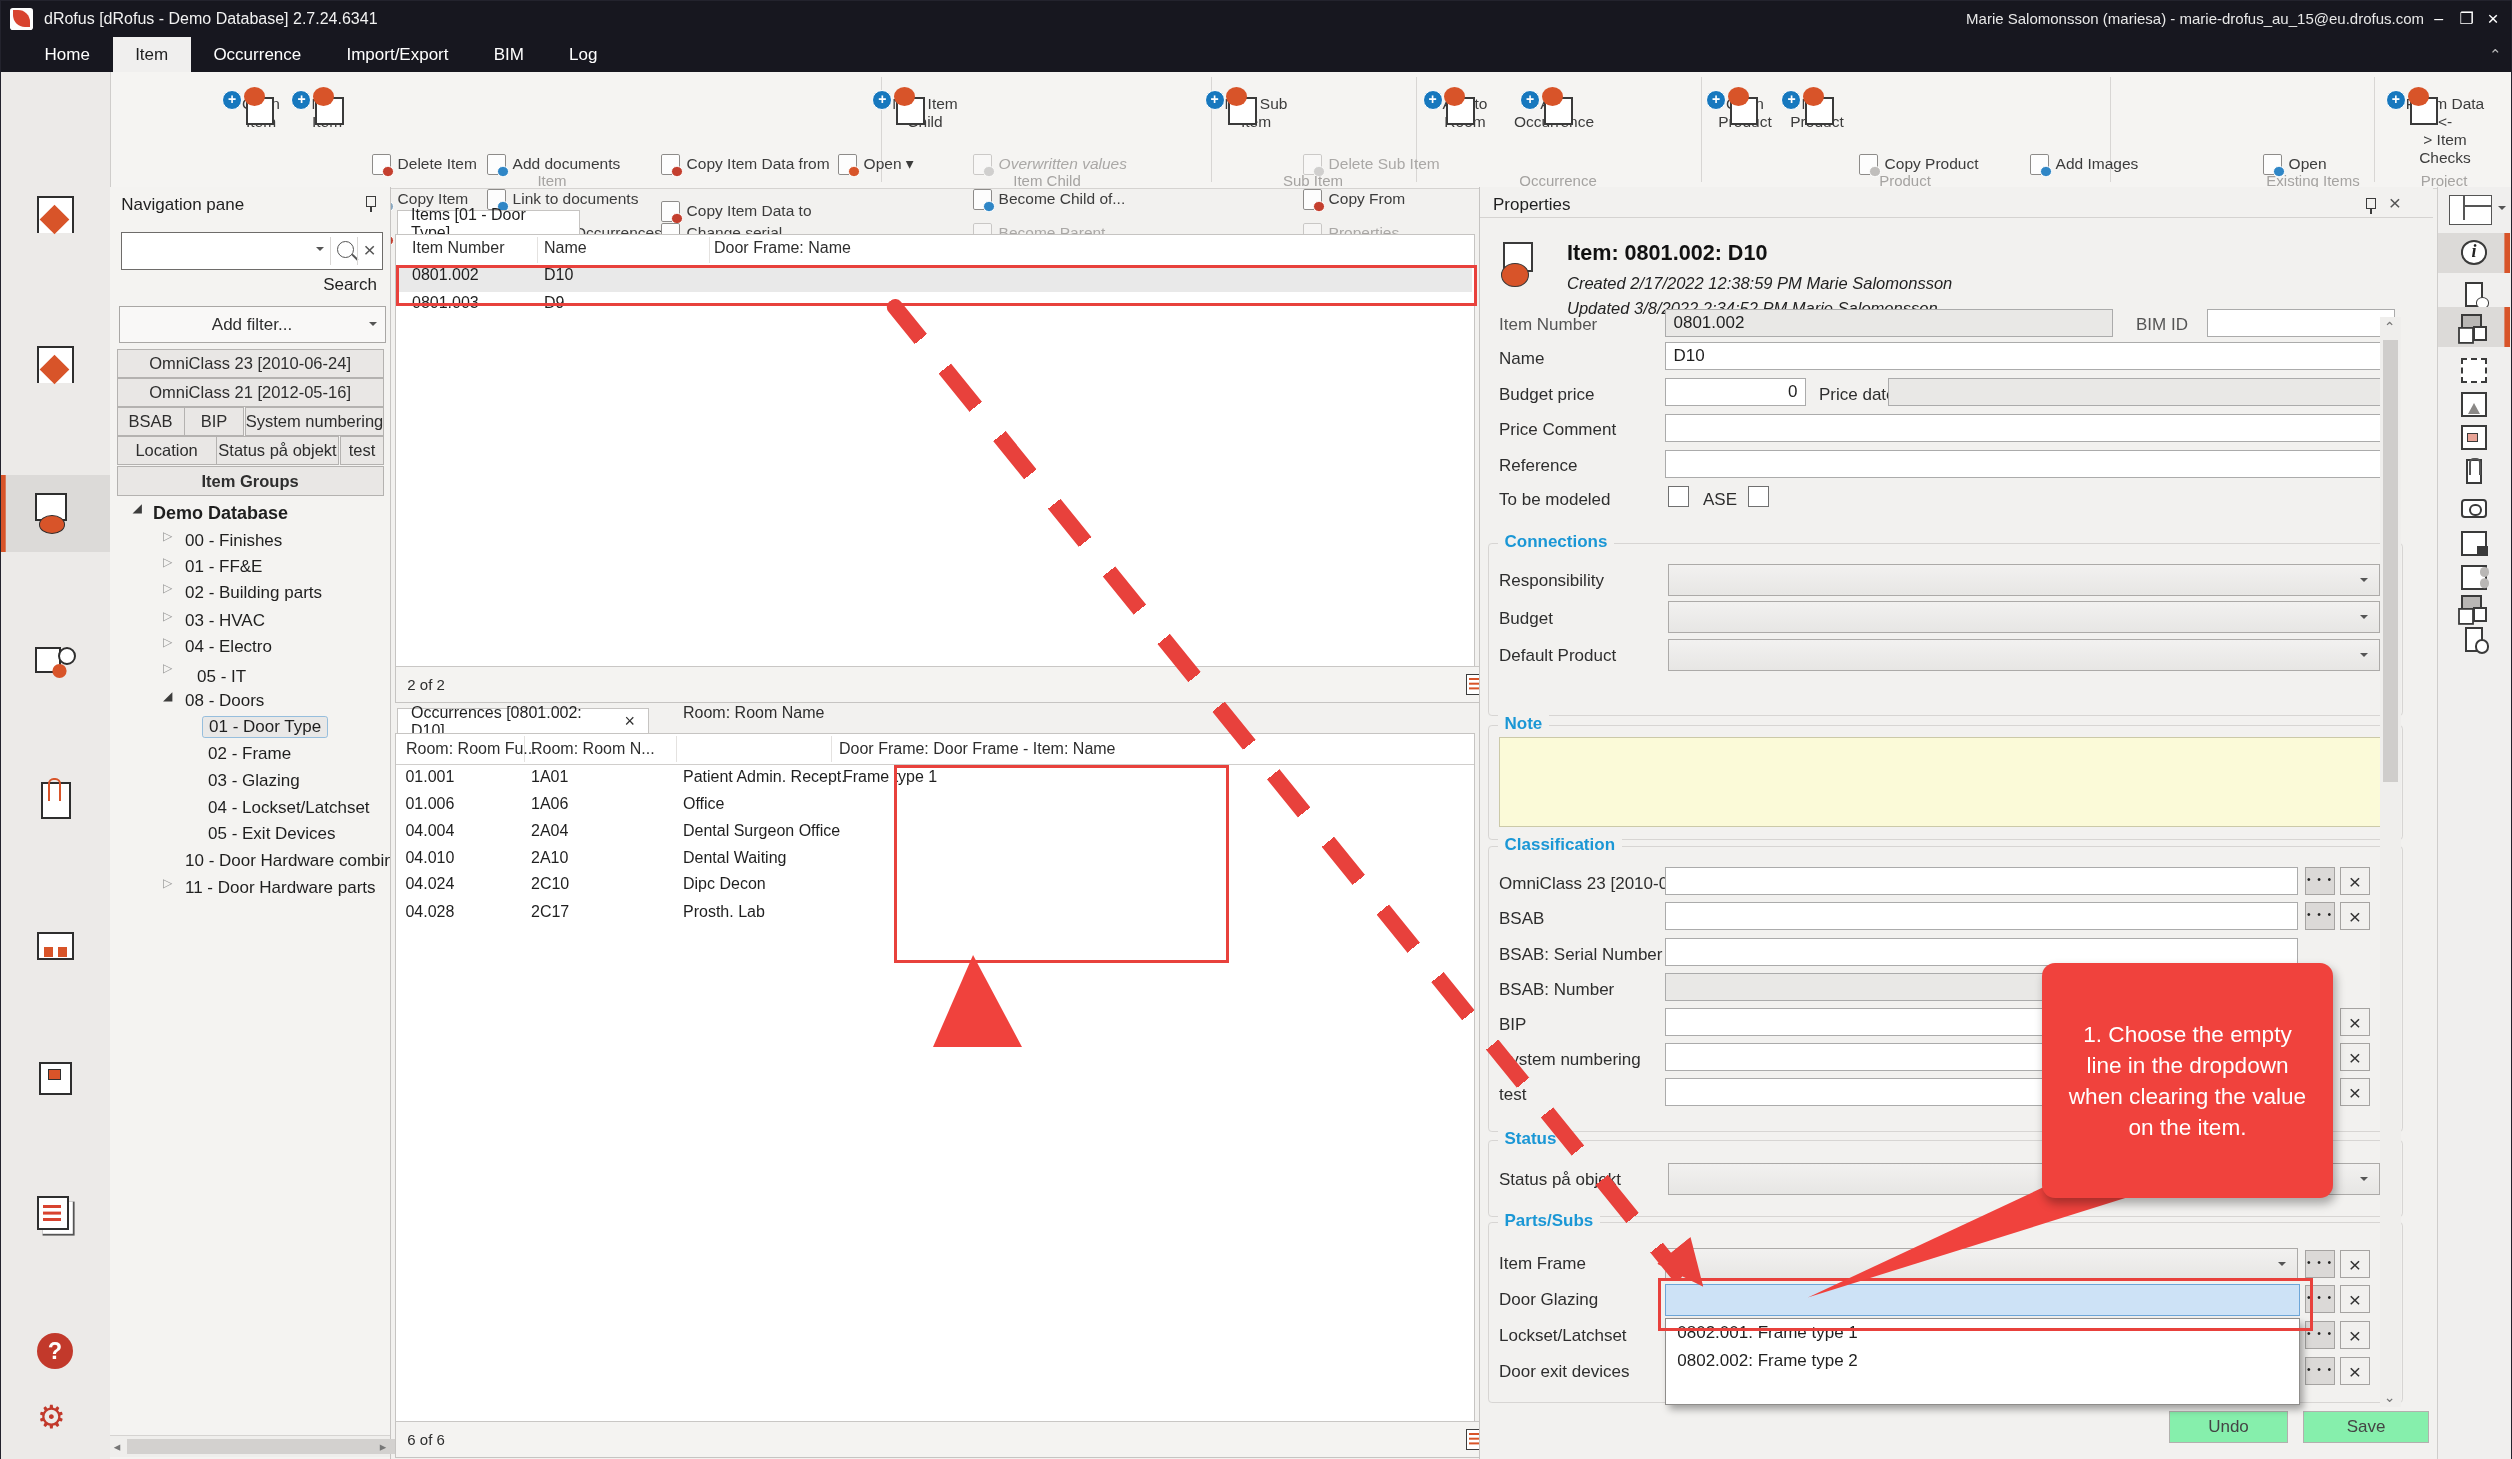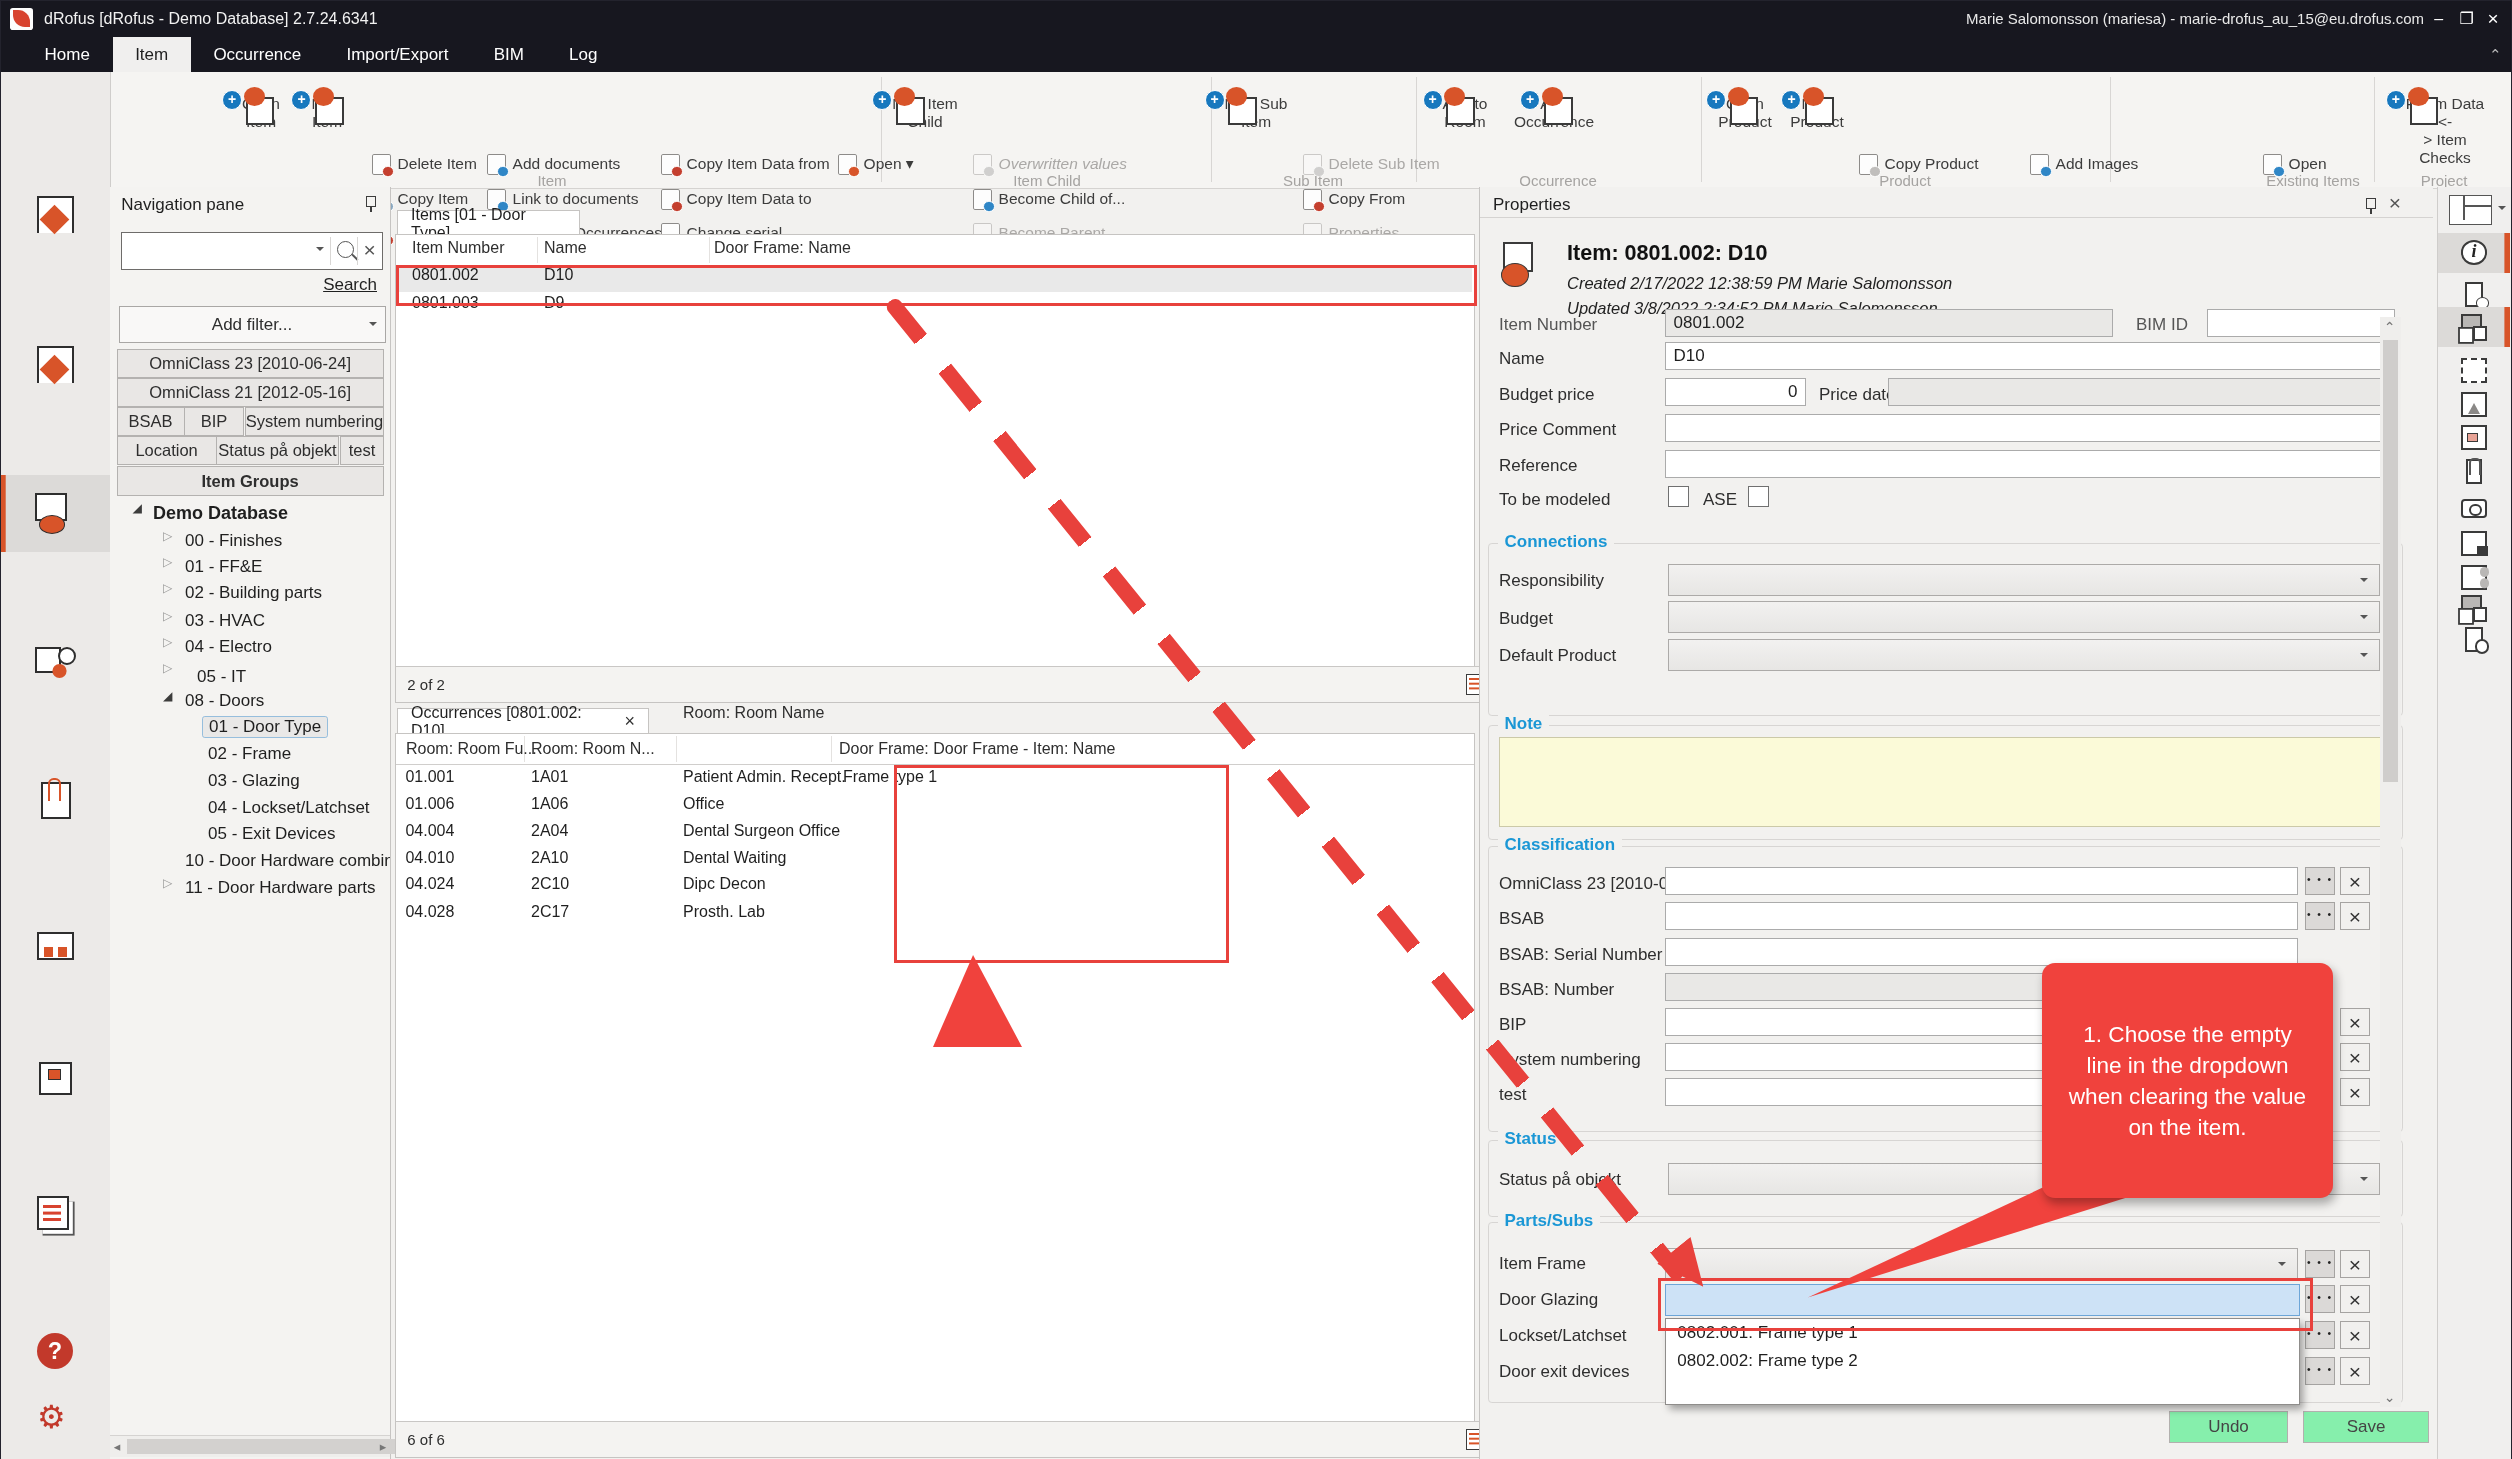--- a/index.html
+++ b/index.html
@@ -58,21 +58,21 @@
   .nav-title{left:11.3px;top:7.5px;font-size:17px;color:#1f1f1f}
   .pin{width:9.4px;height:13px}
   .pin::before{content:"";position:absolute;left:0;top:0;width:8.5px;height:8.5px;border:1.9px solid #3c3c3c}
   .pin::after{content:"";position:absolute;left:4.7px;top:10.4px;width:1.9px;height:5.6px;background:#3c3c3c}
   .searchbox{left:11.3px;top:45px;width:260px;height:36px;background:#fff;border:0.9px solid #6e6c6a}
   .sb-sep{top:3.8px;width:0.9px;height:28px;background:#d9d7d5}
   .caret-d{width:0;height:0;border:4.7px solid transparent;border-top-color:#555}
   .mag{width:15px;height:15px;border:1.9px solid #555;border-radius:50%}
   .mag::after{content:"";position:absolute;left:13px;top:14px;width:7.5px;height:1.9px;background:#555;transform:rotate(45deg)}
   .xglyph{color:#555;font-size:21px;line-height:21px}
-  .search-link{right:13px;top:88px;font-size:17px;color:#1f1f1f;text-decoration:underline}
+  .search-link{right:13px;top:88px;font-size:17px;color:#1f1f1f;}
   .addfilter{left:8.5px;top:119px;width:265px;height:35px;background:#f9f8f7;border:0.9px solid #a9a7a5;font-size:17px;color:#2e2e2e;display:flex;align-items:center;justify-content:center}
   .addfilter .caret-d{position:absolute;right:7.5px;top:15px}
   .fbtn{background:#e9e7e5;border:0.9px solid #b4b2b0;font-size:16.5px;color:#2e2e2e;display:flex;align-items:center;justify-content:center;box-sizing:border-box;white-space:nowrap;overflow:hidden}
   .tree-item{height:24.5px;display:flex;align-items:center;font-size:17px;color:#1f1f1f;white-space:nowrap}
   .tree-item.bold{font-weight:bold;font-size:18px}
   .tree-item .lbl.sel{background:#e9e8e7;border:0.9px solid #96bedd;border-radius:2.8px;padding:0 5.6px;margin-left:-5.6px}
   .tree-ar{position:absolute;font-size:12.2px}
   .ar-exp::before{content:"◢";color:#3c3c3c}
   .ar-col::before{content:"▷";color:#999}
   .hscroll{left:109px;top:1434px;width:280px;height:21px;background:#efeeec;border-top:0.9px solid #d5d3d1}
@@ -271,21 +271,21 @@
         <div class="abs rb-sm" style="left: 377px; top: 148px;">
           <span class="sic" style="--b: #2f86c6;"></span>
           <span>Transfer Occurrences</span>
         </div>
 
         <div class="abs rb-sm" style="left: 551px; top: 79px;">
           <span class="sic" style="--b: #c43f2e;"></span>
           <span>Copy Item Data from</span>
         </div>
 
-        <div class="abs rb-sm" style="left: 551px; top: 114px;">
+        <div class="abs rb-sm" style="left: 551px; top: 126px;">
           <span class="sic" style="--b: #c43f2e;"></span>
           <span>Copy Item Data to</span>
         </div>
 
         <div class="abs rb-sm" style="left: 551px; top: 148px;">
           <span class="sic" style="--b: #c43f2e;"></span>
           <span>Change serial</span>
         </div>
 
         <div class="abs rb-sm" style="left: 728px; top: 79px;">

